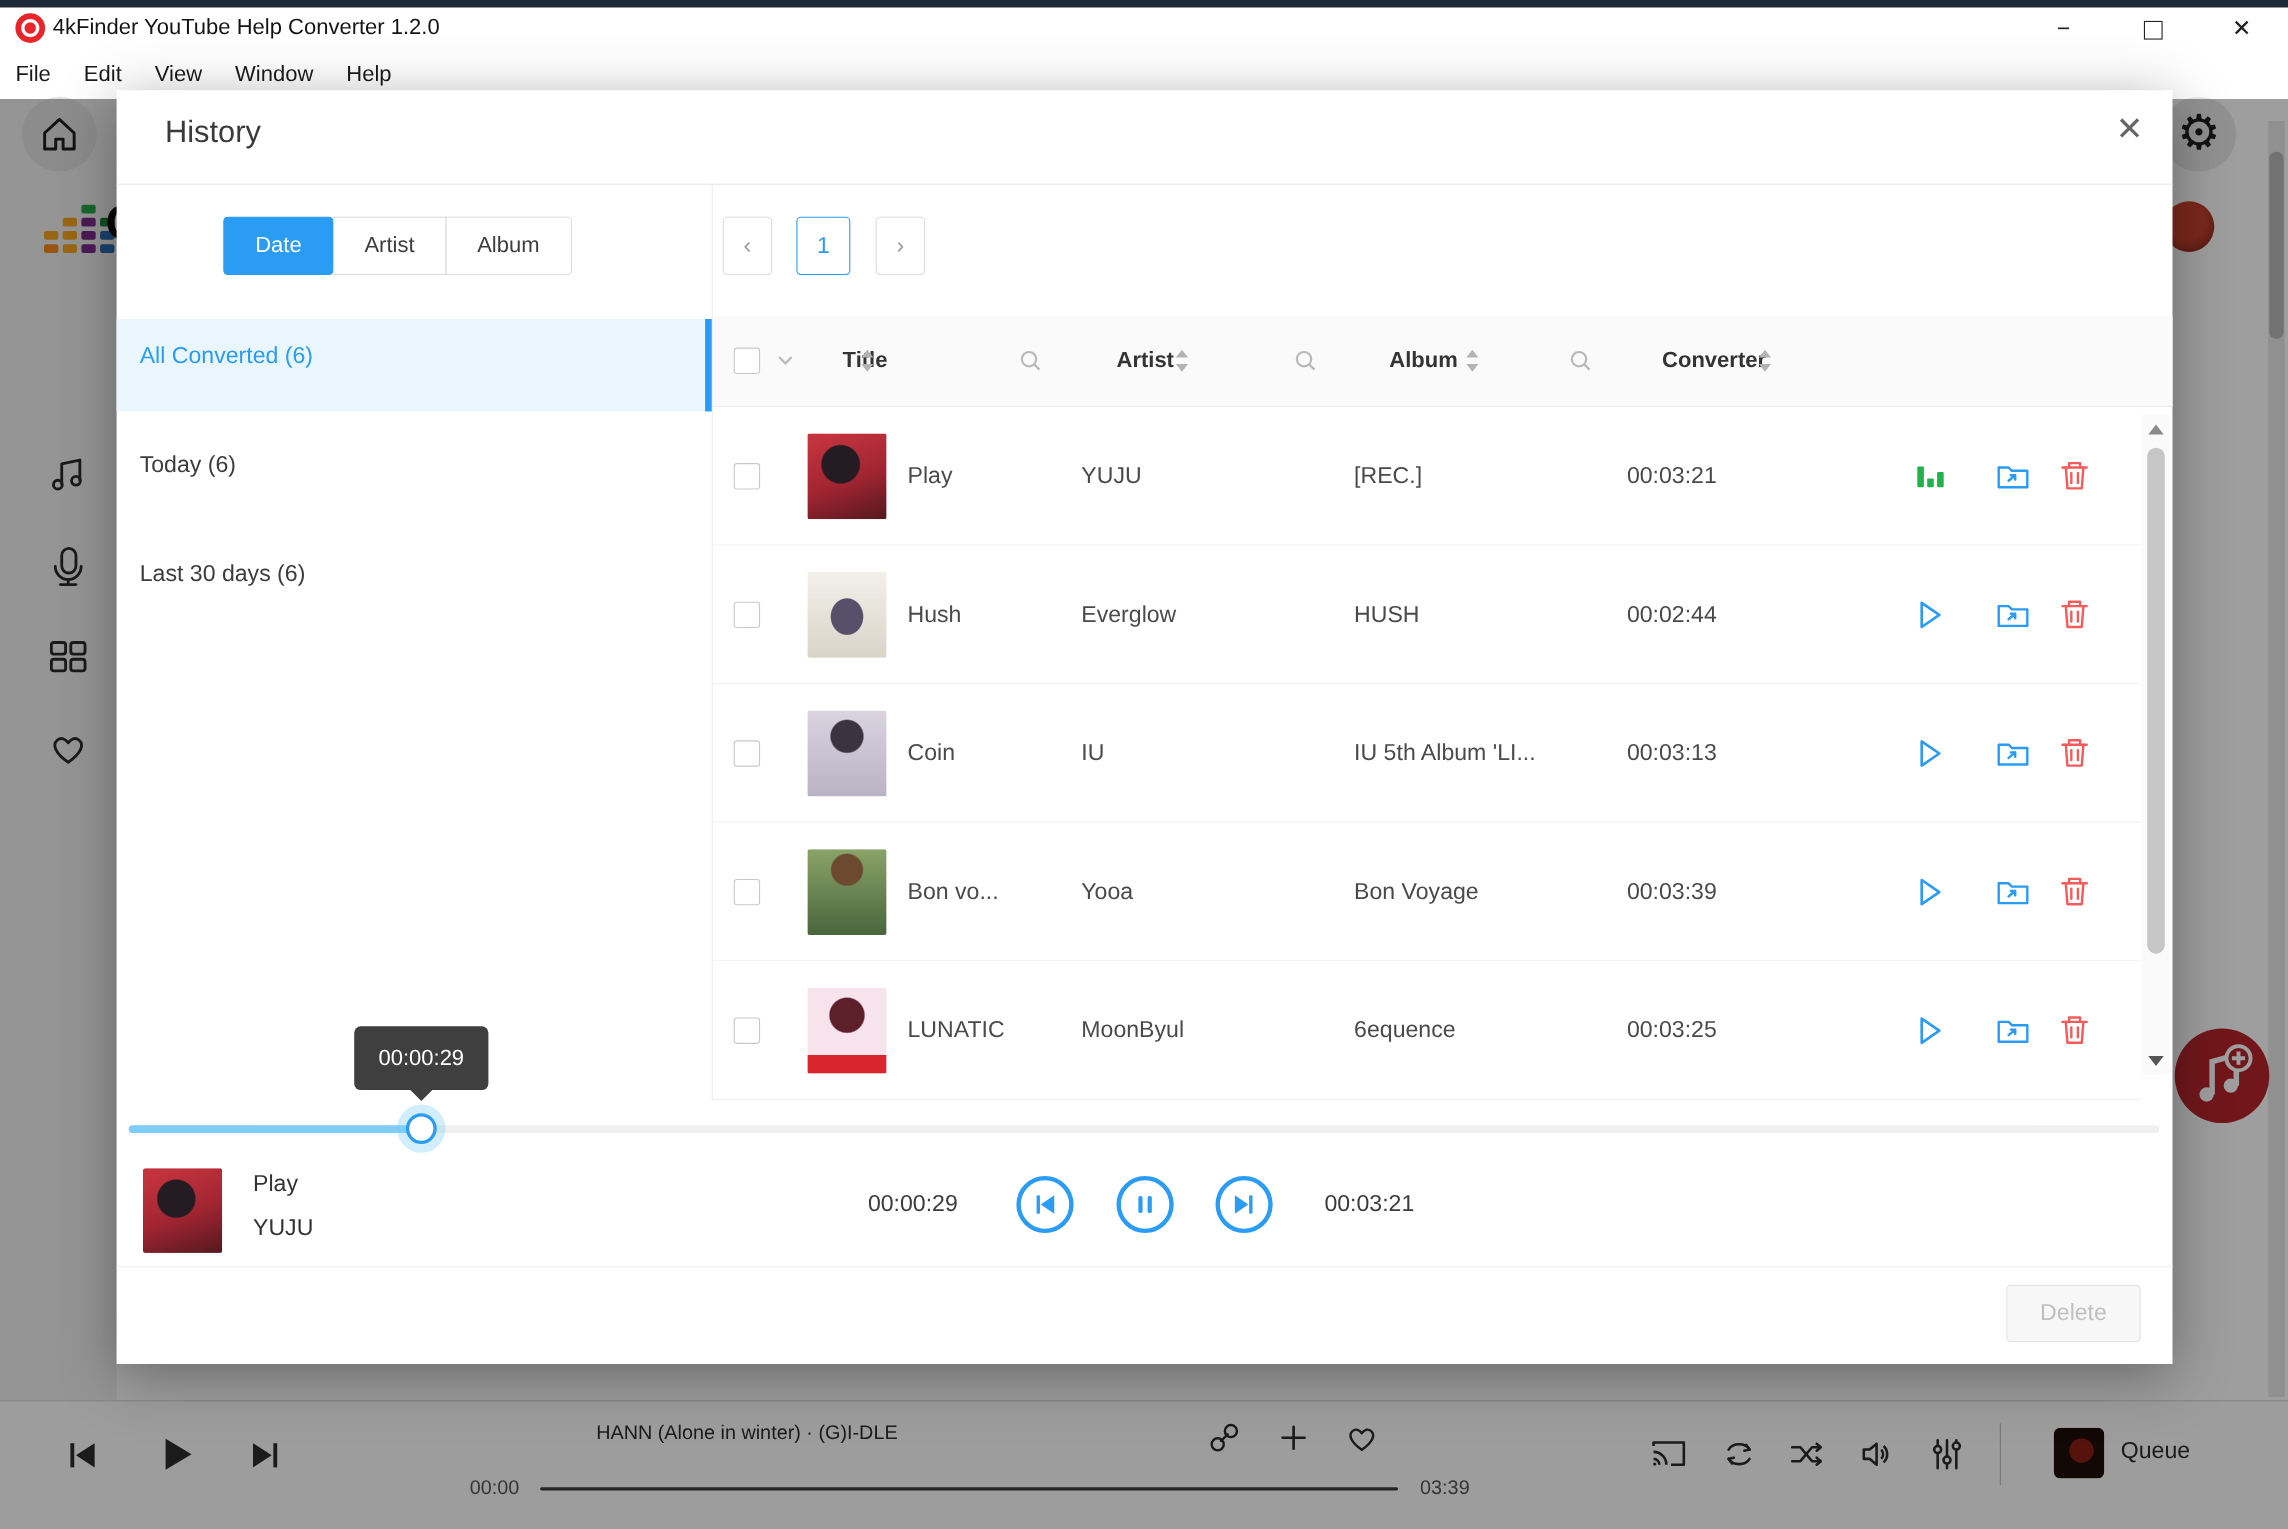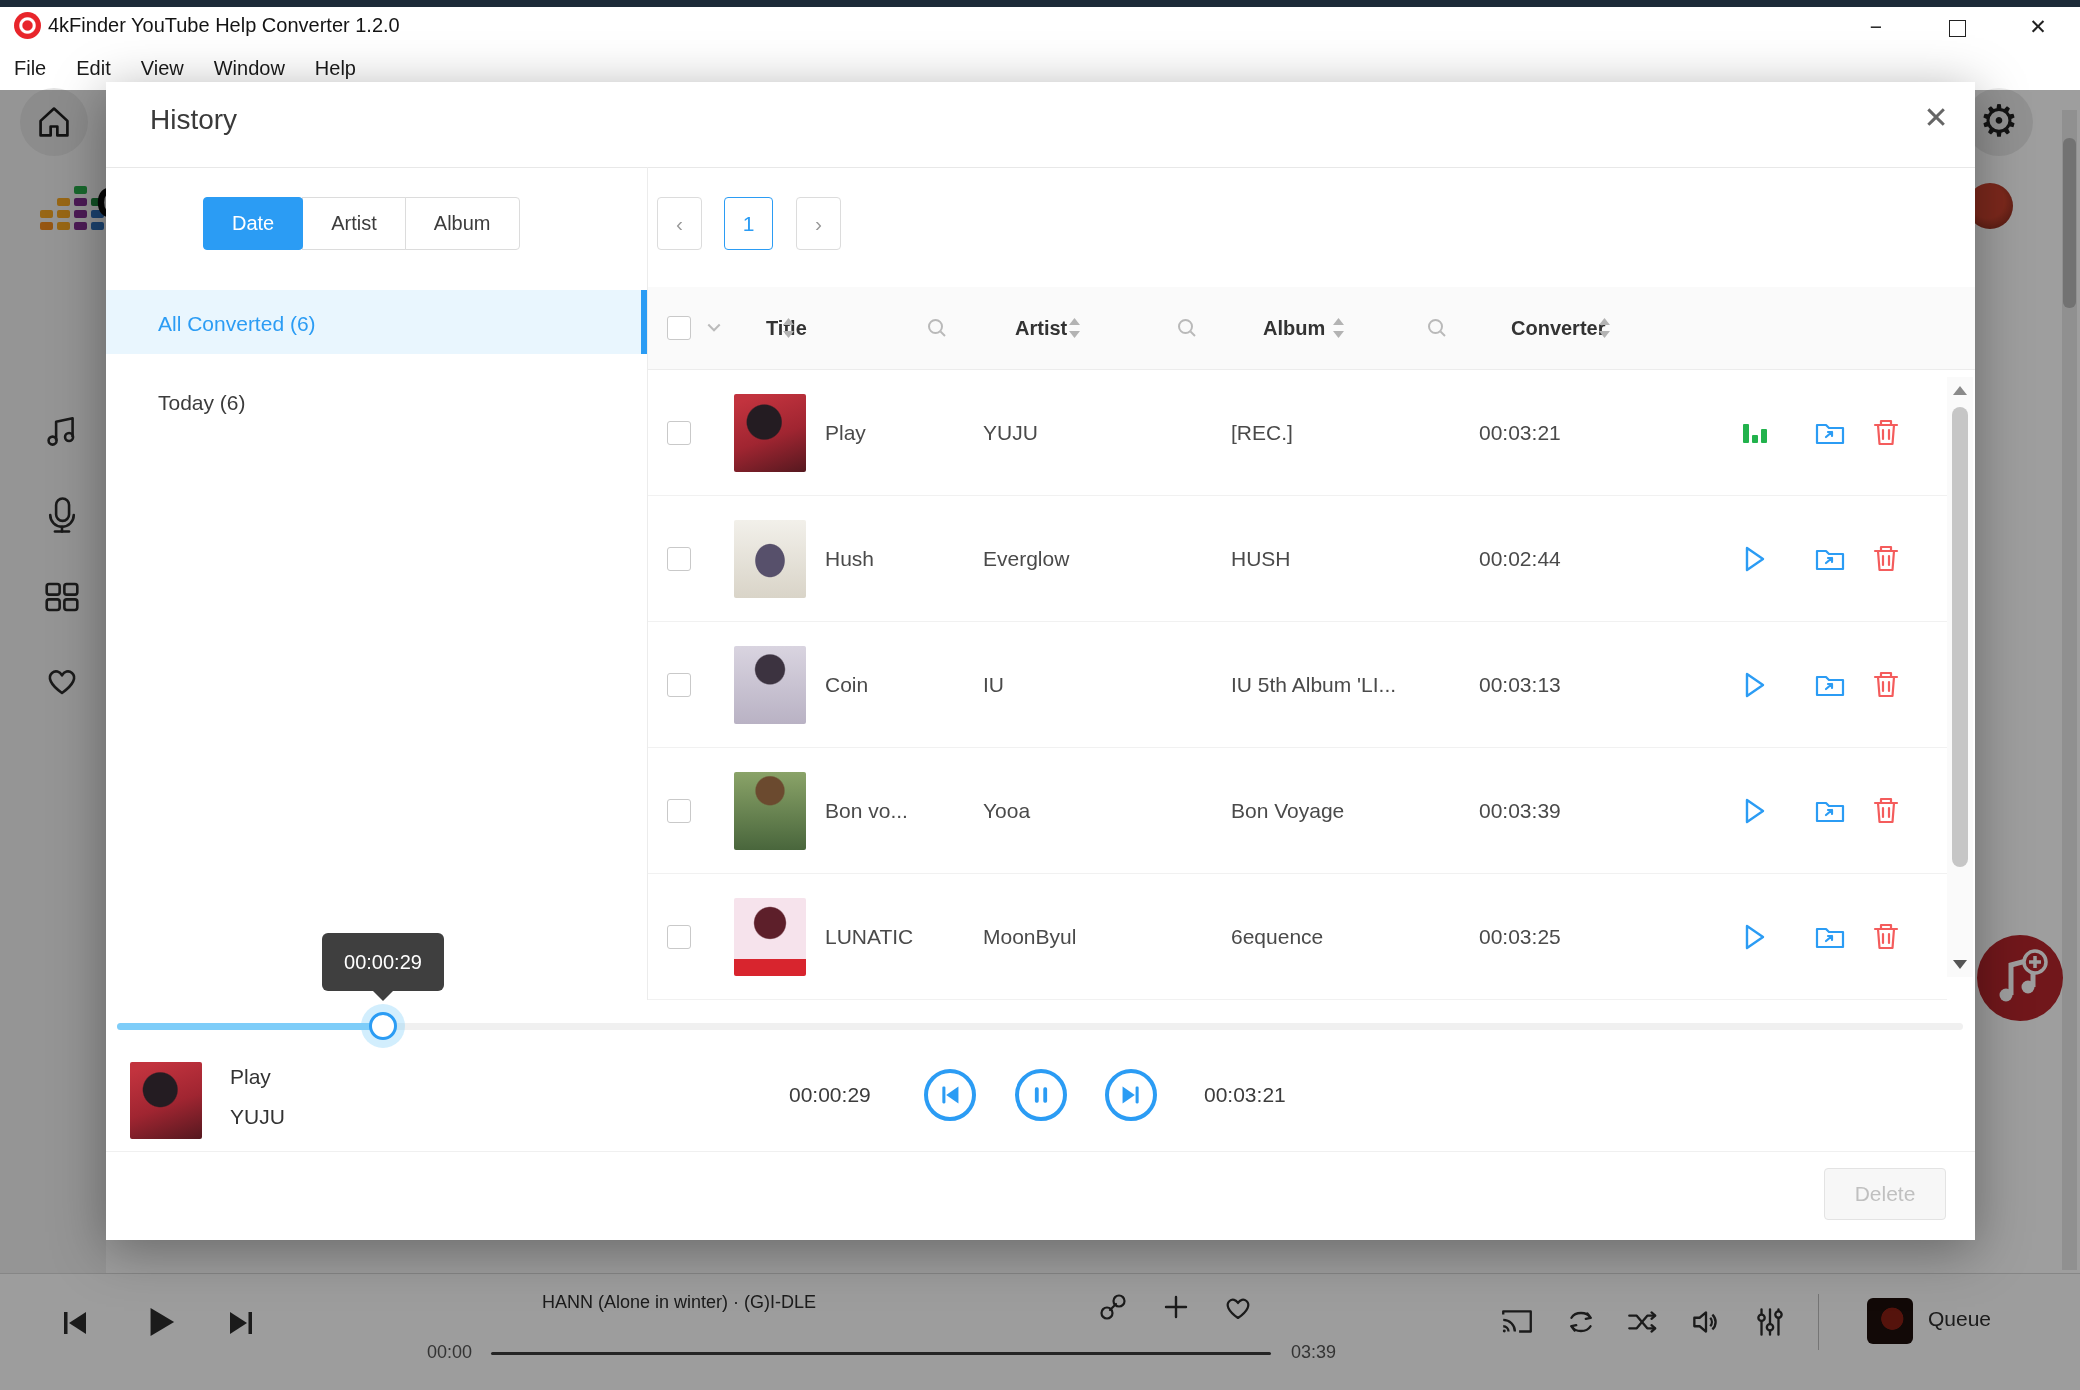--- a/index.html
+++ b/index.html
@@ -61,21 +61,21 @@
   
   .tabs{position:absolute;left:97px;top:115px;height:53px;display:flex;}
   .seg{height:53px;line-height:51px;padding:0 28px;font-size:20px;color:#3c3c3c;background:#fff;
     border:1px solid #dcdcdc;margin-left:-1px;position:relative;}
   .seg:first-child{border-radius:4px 0 0 4px;margin-left:0;}
   .seg:last-child{border-radius:0 4px 4px 0;}
   .seg.active{background:var(--accent);border-color:var(--accent);color:#fff;z-index:2;border-radius:4px;}
 
   
   .hnav{position:absolute;left:0;top:208px;width:541px;}
-  .nav-item{position:relative;height:64px;line-height:68px;padding-left:52px;margin-bottom:15px;
+  .nav-item{position:relative;height:84px;line-height:68px;padding-left:21px;margin-bottom:15px;
     font-size:21px;color:#3c3c3c;white-space:nowrap;}
   .nav-item.active{background:#e9f6fe;color:var(--accent);}
   .nav-item.active::after{content:'';position:absolute;right:0;top:0;width:6px;height:100%;background:var(--accent);}
 
   
   .pg{position:absolute;top:115px;height:53px;border:1px solid #dcdcdc;border-radius:4px;background:#fff;
     text-align:center;line-height:51px;font-size:21px;color:#9a9a9a;}
   .pg.prev{left:551px;width:45px;} .pg.page{left:618px;width:49px;border-color:var(--accent);color:var(--accent);}
   .pg.next{left:690px;width:45px;}
 
@@ -299,20 +299,23 @@
         <div class="seg">Artist</div>
         <div class="seg">Album</div>
       </div>
     <div class="hnav">
         <div class="nav-item active">
     <span>All Converted (6)</span>
   </div>
         <div class="nav-item">
     <span>Today (6)</span>
   </div>
+        <div class="nav-item">
+    <span>Last 30 days (6)</span>
+  </div>
       </div>
 
     <div class="pg prev">‹</div>
     <div class="pg page">1</div>
     <div class="pg next">›</div>
 
     <div class="thead">
       <span class="cbx"></span>
       <svg class="hicon" style="left:58px" width="16" height="16" viewBox="0 0 14 14" fill="none" stroke="#bbb" stroke-width="1.8">
           <polyline points="2,4 7,9 12,4"></polyline>

